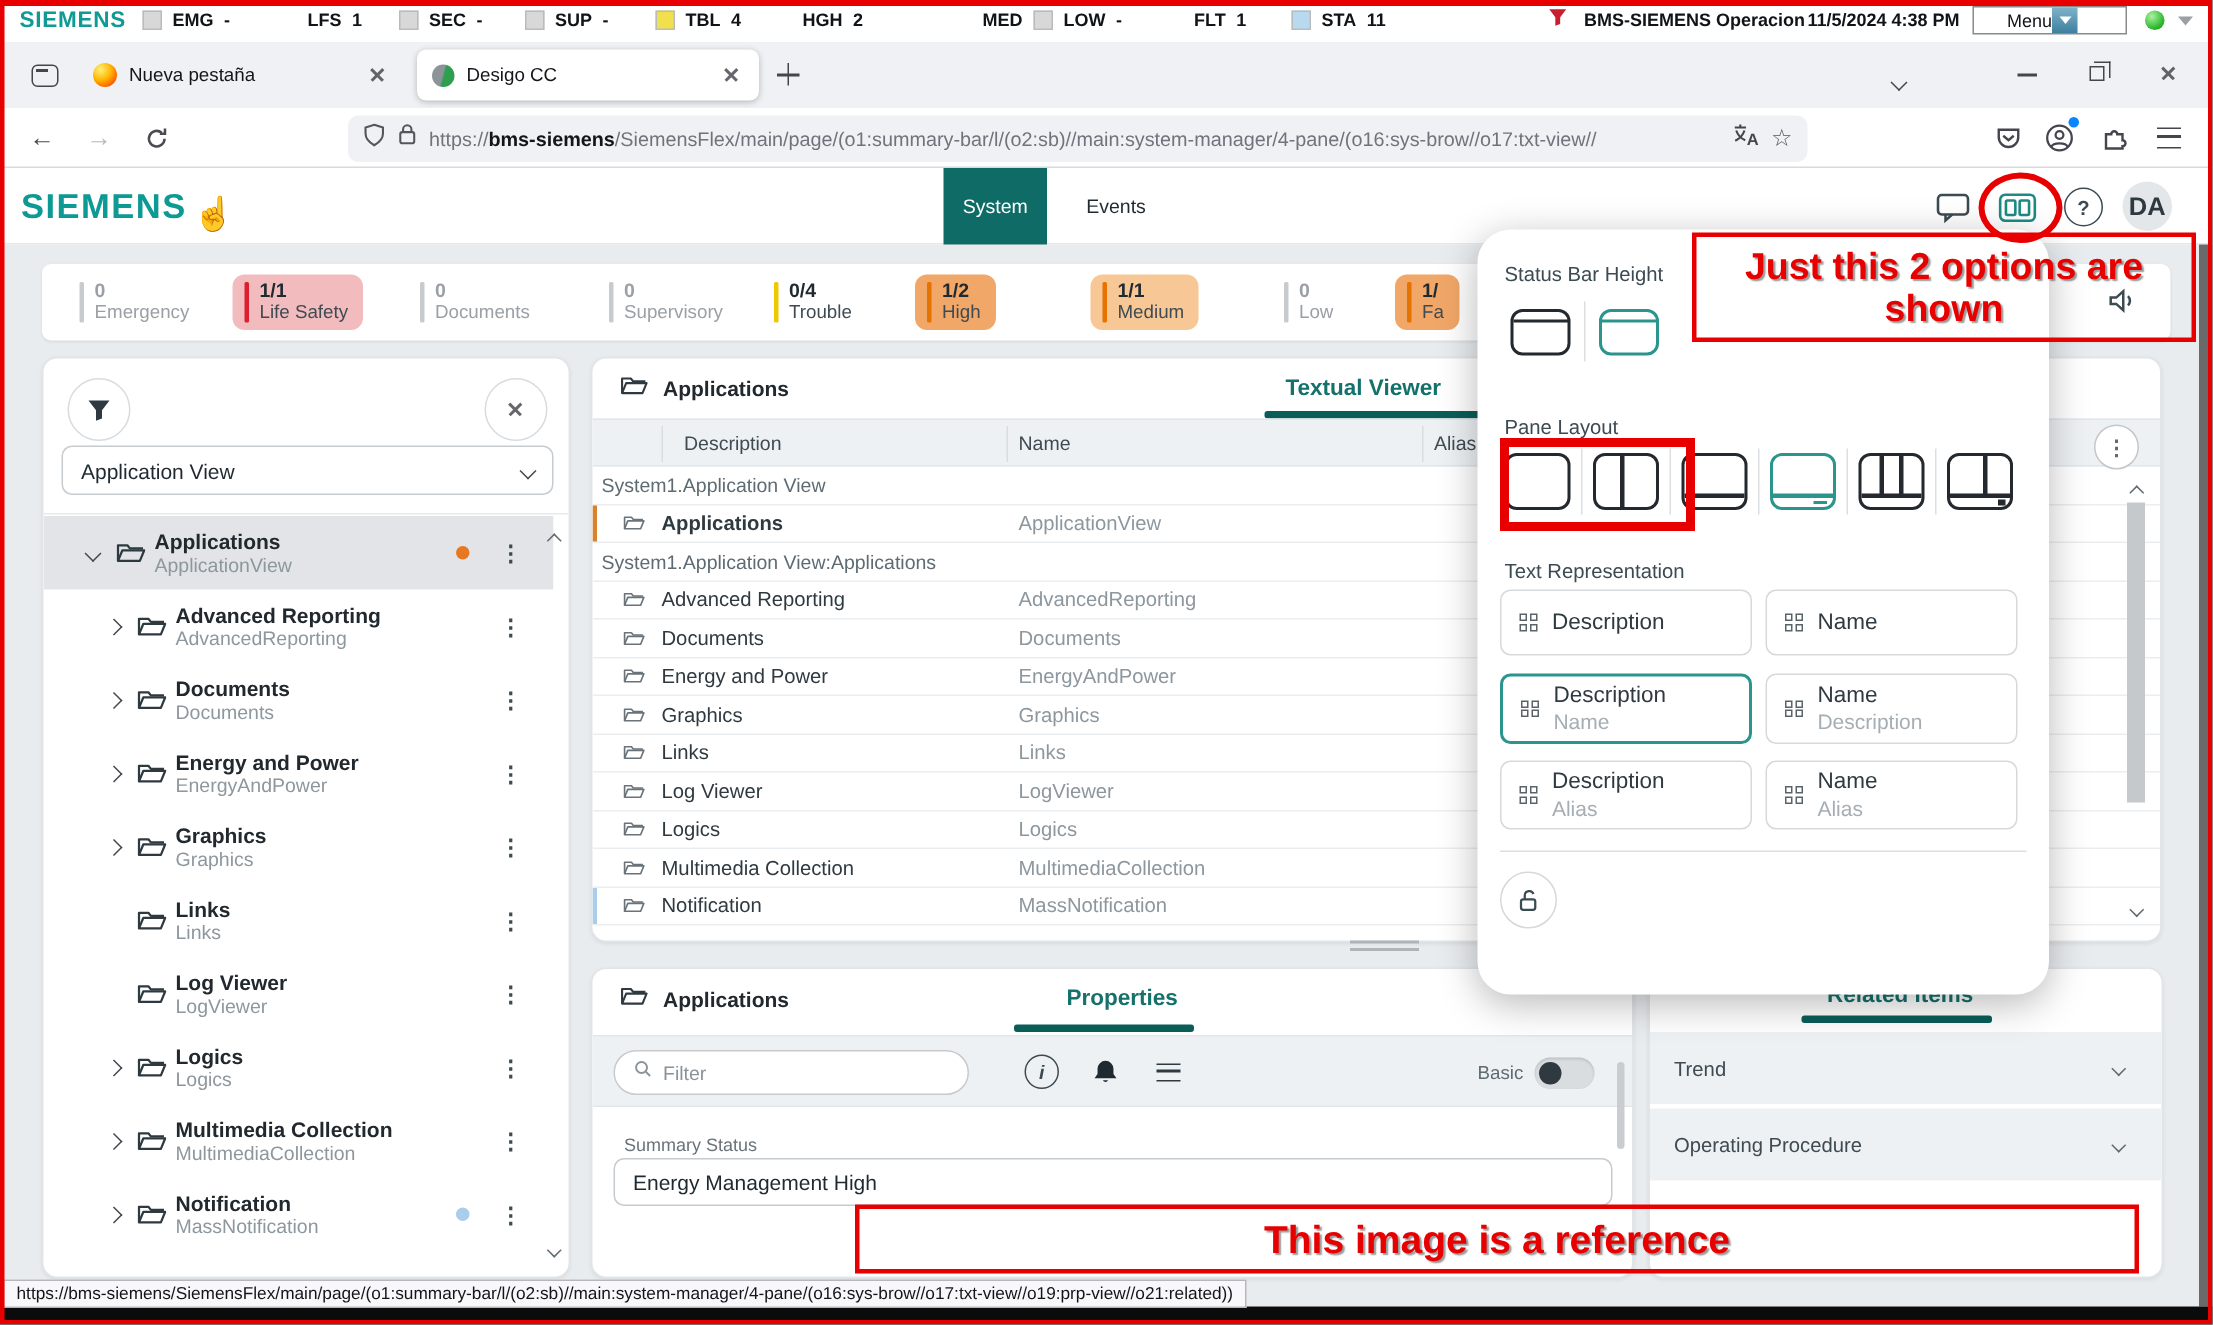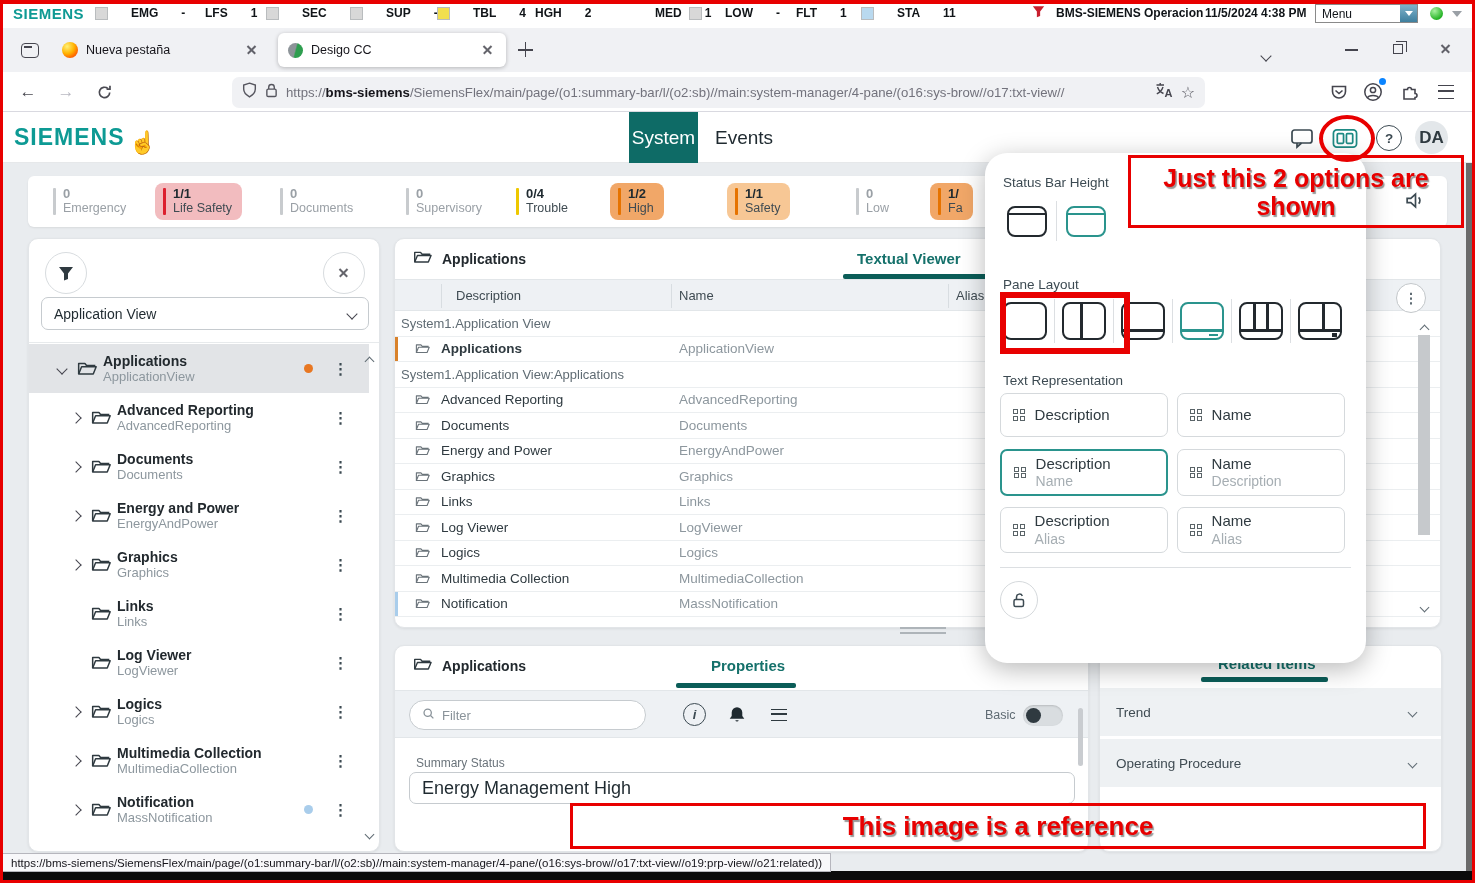--- a/index.html
+++ b/index.html
@@ -2,24 +2,24 @@
 <html><head>
 <meta charset="utf-8">
 <style>
 *{margin:0;padding:0;box-sizing:border-box}
 html,body{background:#333}
 #screen{position:relative;width:1475px;height:883px;background:#fff;overflow:hidden;font-family:"Liberation Sans",sans-serif}
 i,b,span{font-style:normal}
 
 .sysbar{position:absolute;left:0;top:0;width:100%;height:28px;background:#fff;z-index:4}
 .sys-brand{position:absolute;left:13px;top:5px;font-size:15px;font-weight:bold;color:#0f9a94;letter-spacing:.5px}
-.sys-counter{position:absolute;top:6px;display:flex;align-items:center;gap:23px;font-size:12px;color:#101418;font-weight:bold;white-space:nowrap}
+.sys-counter{position:absolute;top:6px;display:flex;align-items:center;gap:7px;font-size:12px;color:#101418;font-weight:bold;white-space:nowrap}
 .sys-sq{width:13px;height:13px;border:1px solid #b9bcbe;display:inline-block}
 .sys-rt{position:absolute;top:6px;font-size:12px;font-weight:bold;color:#101418;white-space:nowrap}
-.menu-box{display:flex;align-items:center;justify-content:space-between;width:103px;height:19px;border:1px solid #8a8a8a;background:#fff;font-weight:normal;padding-left:6px}
+.menu-box{display:flex;align-items:center;width:103px;height:19px;border:1px solid #8a8a8a;background:#fff;font-weight:normal;padding-left:22px}
 .menu-btn{width:17px;height:17px;background:linear-gradient(#7fb2ca,#3f7f9e);display:flex;align-items:center;justify-content:center}
 .tri-dw{width:0;height:0;border-left:4px solid transparent;border-right:4px solid transparent;border-top:5px solid #fff}
 .green-dot{width:13px;height:13px;border-radius:50%;background:radial-gradient(circle at 35% 30%,#a9f2a1,#25b325 70%,#0f8a12)}
 .tri-dg{width:0;height:0;border-left:5px solid transparent;border-right:5px solid transparent;border-top:6px solid #9aa0a6}
 
 .tabbar{position:absolute;left:0;top:28px;width:100%;height:44px;background:#f0f1f4}
 .fxview{position:absolute;left:21px;top:15px;width:18px;height:15px;border:1.7px solid #45454e;border-radius:4px}
 .fxview::after{content:"";position:absolute;left:2px;top:2px;width:8px;height:2px;background:#45454e}
 .tab{position:absolute;top:5px;height:34px;border-radius:6px;display:flex;align-items:center;padding:0 10px;font-size:12.5px;color:#15141a}
 .tab.inactive{left:52px;width:218px}
@@ -55,21 +55,21 @@
 .star::before{content:"☆";font-size:16px;color:#55555e}
 .burger{position:absolute;left:1438px;top:13px;width:16px;height:14px;border-top:1.8px solid #45454e;border-bottom:1.8px solid #45454e}
 .burger::before{content:"";display:block;margin-top:4.4px;width:16px;height:1.8px;background:#45454e}
 .acct{position:relative}
 .bluedot{position:absolute;right:-1px;top:-2px;width:7px;height:7px;border-radius:50%;background:#0a84ff}
 
 .appheader{position:absolute;left:0;top:112px;width:100%;height:51px;background:#fff;border-bottom:1px solid #e6e8ea}
 .app-brand{position:absolute;left:14px;top:124px;font-size:23px;font-weight:bold;color:#0d9a94;letter-spacing:1px;z-index:4}
 .cursor-hand{position:absolute;left:129px;top:130px;font-size:22px;color:#4c4c4c;z-index:6}
 .cursor-hand::before{content:"☝"}
-.htab{position:absolute;top:112px;height:51px;display:flex;align-items:center;justify-content:center;font-size:19px;z-index:4}
+.htab{position:absolute;top:112px;height:51px;display:flex;align-items:center;justify-content:center;font-size:13px;z-index:4}
 .htab.system{left:629px;width:69px;background:#0e6b66;color:#fff}
 .htab.events{left:698px;width:92px;color:#1f2a30}
 .hicon{position:absolute;top:125px;width:26px;height:26px;display:flex;align-items:center;justify-content:center;z-index:4}
 .help{border:1.7px solid #3c4a52;border-radius:50%;color:#3c4a52;font-size:13.5px;font-weight:bold}
 .help::before{content:"?"}
 .avatar{position:absolute;left:1415px;top:121px;width:33px;height:33px;border-radius:50%;background:#e3e7ea;color:#2f3a40;font-weight:bold;font-size:17px;display:flex;align-items:center;justify-content:center;z-index:4}
 
 .bg-main{position:absolute;left:0;top:163px;width:1475px;height:708px;background:#e9ecef}
 .edge-strip{position:absolute;left:1466px;top:163px;width:6px;height:708px;background:#6a6a6a}
 .summary{position:absolute;left:28px;top:176px;width:1419px;height:51px;background:#fff;border-radius:6px;box-shadow:0 1px 2px rgba(0,0,0,.08)}
@@ -136,21 +136,21 @@
 .filter-input input::placeholder{color:#8a939a}
 .ptool-ico{position:absolute;top:12px;width:24px;height:24px;display:flex;align-items:center;justify-content:center}
 .info{border:1.6px solid #3c4a52;border-radius:50%;width:23px;height:23px;color:#3c4a52;font-size:13px;font-style:italic;font-weight:bold}
 .info::before{content:"i"}
 .listico{width:16px;height:12px;border-top:1.8px solid #2f3a40;border-bottom:1.8px solid #2f3a40}
 .listico::before{content:"";display:block;margin-top:3.4px;width:16px;height:1.8px;background:#2f3a40}
 .basic-lbl{position:absolute;left:590px;top:17px;font-size:12.5px;color:#5f6b73}
 .toggle{position:absolute;left:628px;top:14px;width:40px;height:21px;border-radius:11px;background:#d9dde0;box-shadow:inset 0 1px 2px rgba(0,0,0,.15)}
 .toggle .knob{position:absolute;left:3px;top:3px;width:15px;height:15px;border-radius:50%;background:#2f3a40}
 .field-lbl{position:absolute;left:21px;top:110px;font-size:12px;color:#6a737a}
-.field-box{position:absolute;left:14px;top:126px;width:666px;height:32px;border:1px solid #c6cbcf;border-radius:7px;display:flex;align-items:center;padding:0 12px;font-size:18px;color:#1f2a30}
+.field-box{position:absolute;left:14px;top:126px;width:666px;height:32px;border:1px solid #c6cbcf;border-radius:7px;display:flex;align-items:center;padding:0 12px;font-size:14px;color:#1f2a30}
 .props-thumb{position:absolute;right:5px;top:62px;width:5px;height:58px;border-radius:3px;background:#c9ccd0}
 
 #related-card{left:1099px;top:645px;width:343px;height:207px;overflow:hidden}
 #rel-tab{left:118px;top:9px}
 #rel-line{left:101px;top:31px;width:127px}
 #rel-rows{position:absolute;left:0;top:42px;width:100%}
 .rel-row{height:48px;background:#eef1f3;display:flex;align-items:center;justify-content:space-between;padding:0 20px 0 16px;margin-bottom:3px}
 .rel-lbl{font-size:13.5px;color:#3f4b52}
 
 #popup{position:absolute;left:985px;top:153px;width:381px;height:510px;background:#fff;border-radius:22px;box-shadow:0 6px 26px rgba(0,0,0,.28);z-index:40}
@@ -373,21 +373,21 @@
         </div><div class="chip" style="left: 582px; background: rgb(241, 167, 104);">
           <i class="bar" style="background: rgb(230, 115, 0);"></i>
           <div class="txt">
             <div class="count">1/2</div>
             <div class="lbl">High</div>
           </div>
         </div><div class="chip" style="left: 699px; background: rgb(247, 199, 149);">
           <i class="bar" style="background: rgb(230, 115, 0);"></i>
           <div class="txt">
             <div class="count">1/1</div>
-            <div class="lbl">Safety</div>
+            <div class="lbl">Medium</div>
           </div>
         </div><div class="chip muted" style="left: 820px;">
           <i class="bar" style="background: rgb(200, 203, 206);"></i>
           <div class="txt">
             <div class="count">0</div>
             <div class="lbl">Low</div>
           </div>
         </div><div class="chip" style="left: 902px; background: rgb(241, 167, 104);">
           <i class="bar" style="background: rgb(230, 115, 0);"></i>
           <div class="txt">

